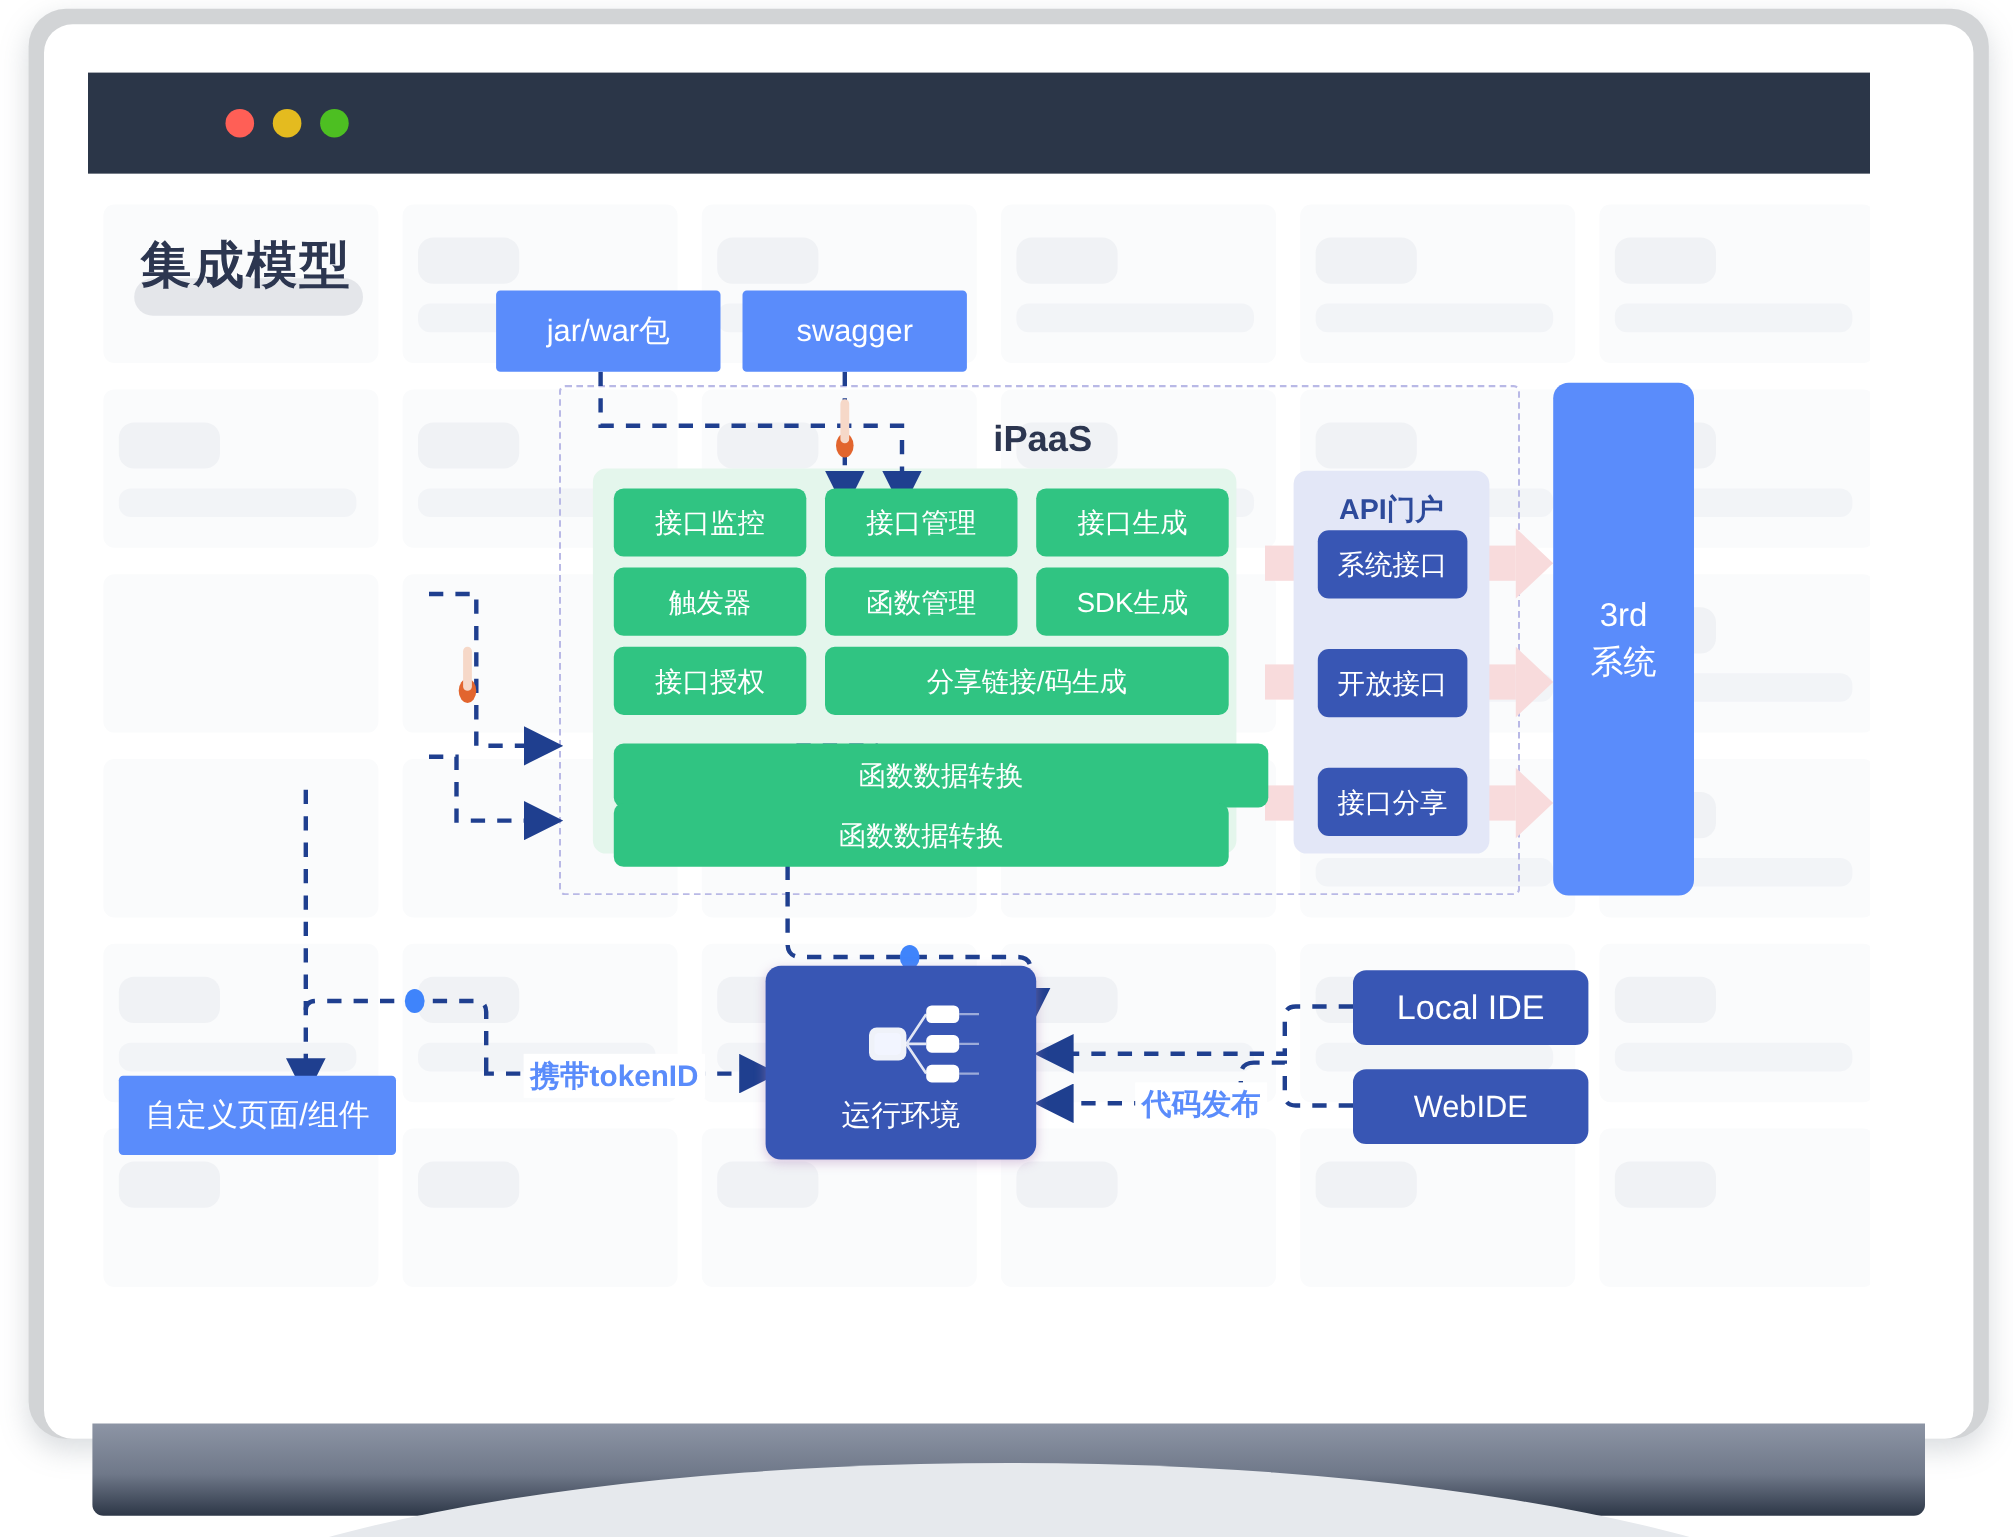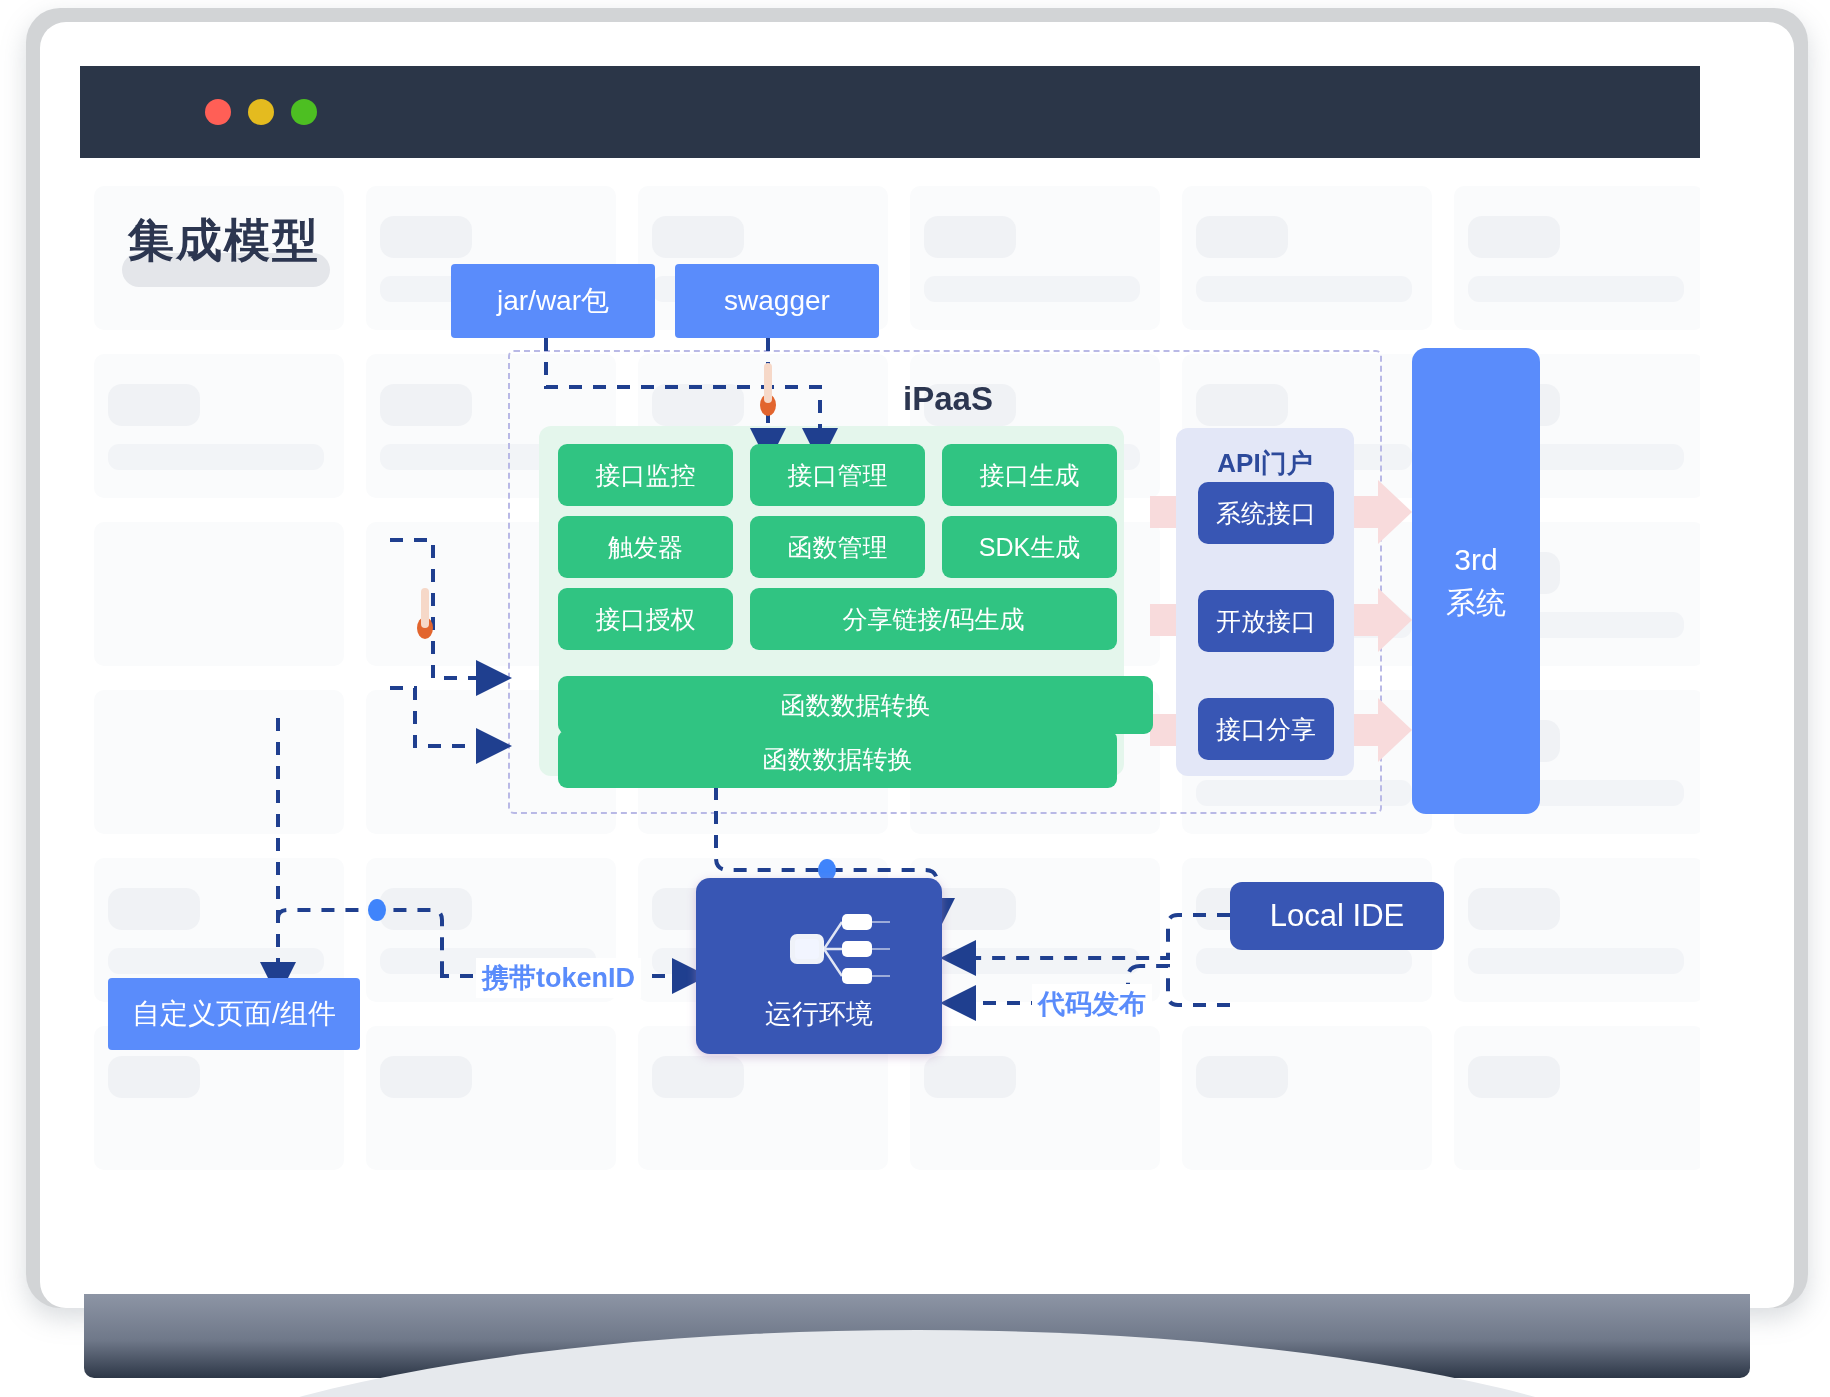--- a/index.html
+++ b/index.html
@@ -492,17 +492,20 @@
       <rect x="146" y="49" width="30" height="16" rx="5" fill="#ffffff"></rect>
       <rect x="146" y="76" width="30" height="16" rx="5" fill="#ffffff"></rect>
       <path d="M176 30 L194 30 M176 57 L194 57 M176 84 L194 84" stroke="#ffffff" stroke-width="2" opacity=".5"></path>
     </svg>
     <div class="runtime-label">运行环境</div>
   </div>
 
   <div class="navy-box" style="left:1150px; top:724px; width:214px; height:68px; border-radius:12px; font-size:31px;">
     <span>Local IDE</span>
   </div>
+  <div class="navy-box" style="left:1150px; top:814px; width:214px; height:68px; border-radius:12px; font-size:28px;">
+    <span>WebIDE</span>
+  </div>
 
   <div class="edge-label" style="left:396px; top:800px;">携带tokenID</div>
   <div class="edge-label" style="left:952px; top:826px;">代码发布</div>
 
 </div>
 
 </body></html>

